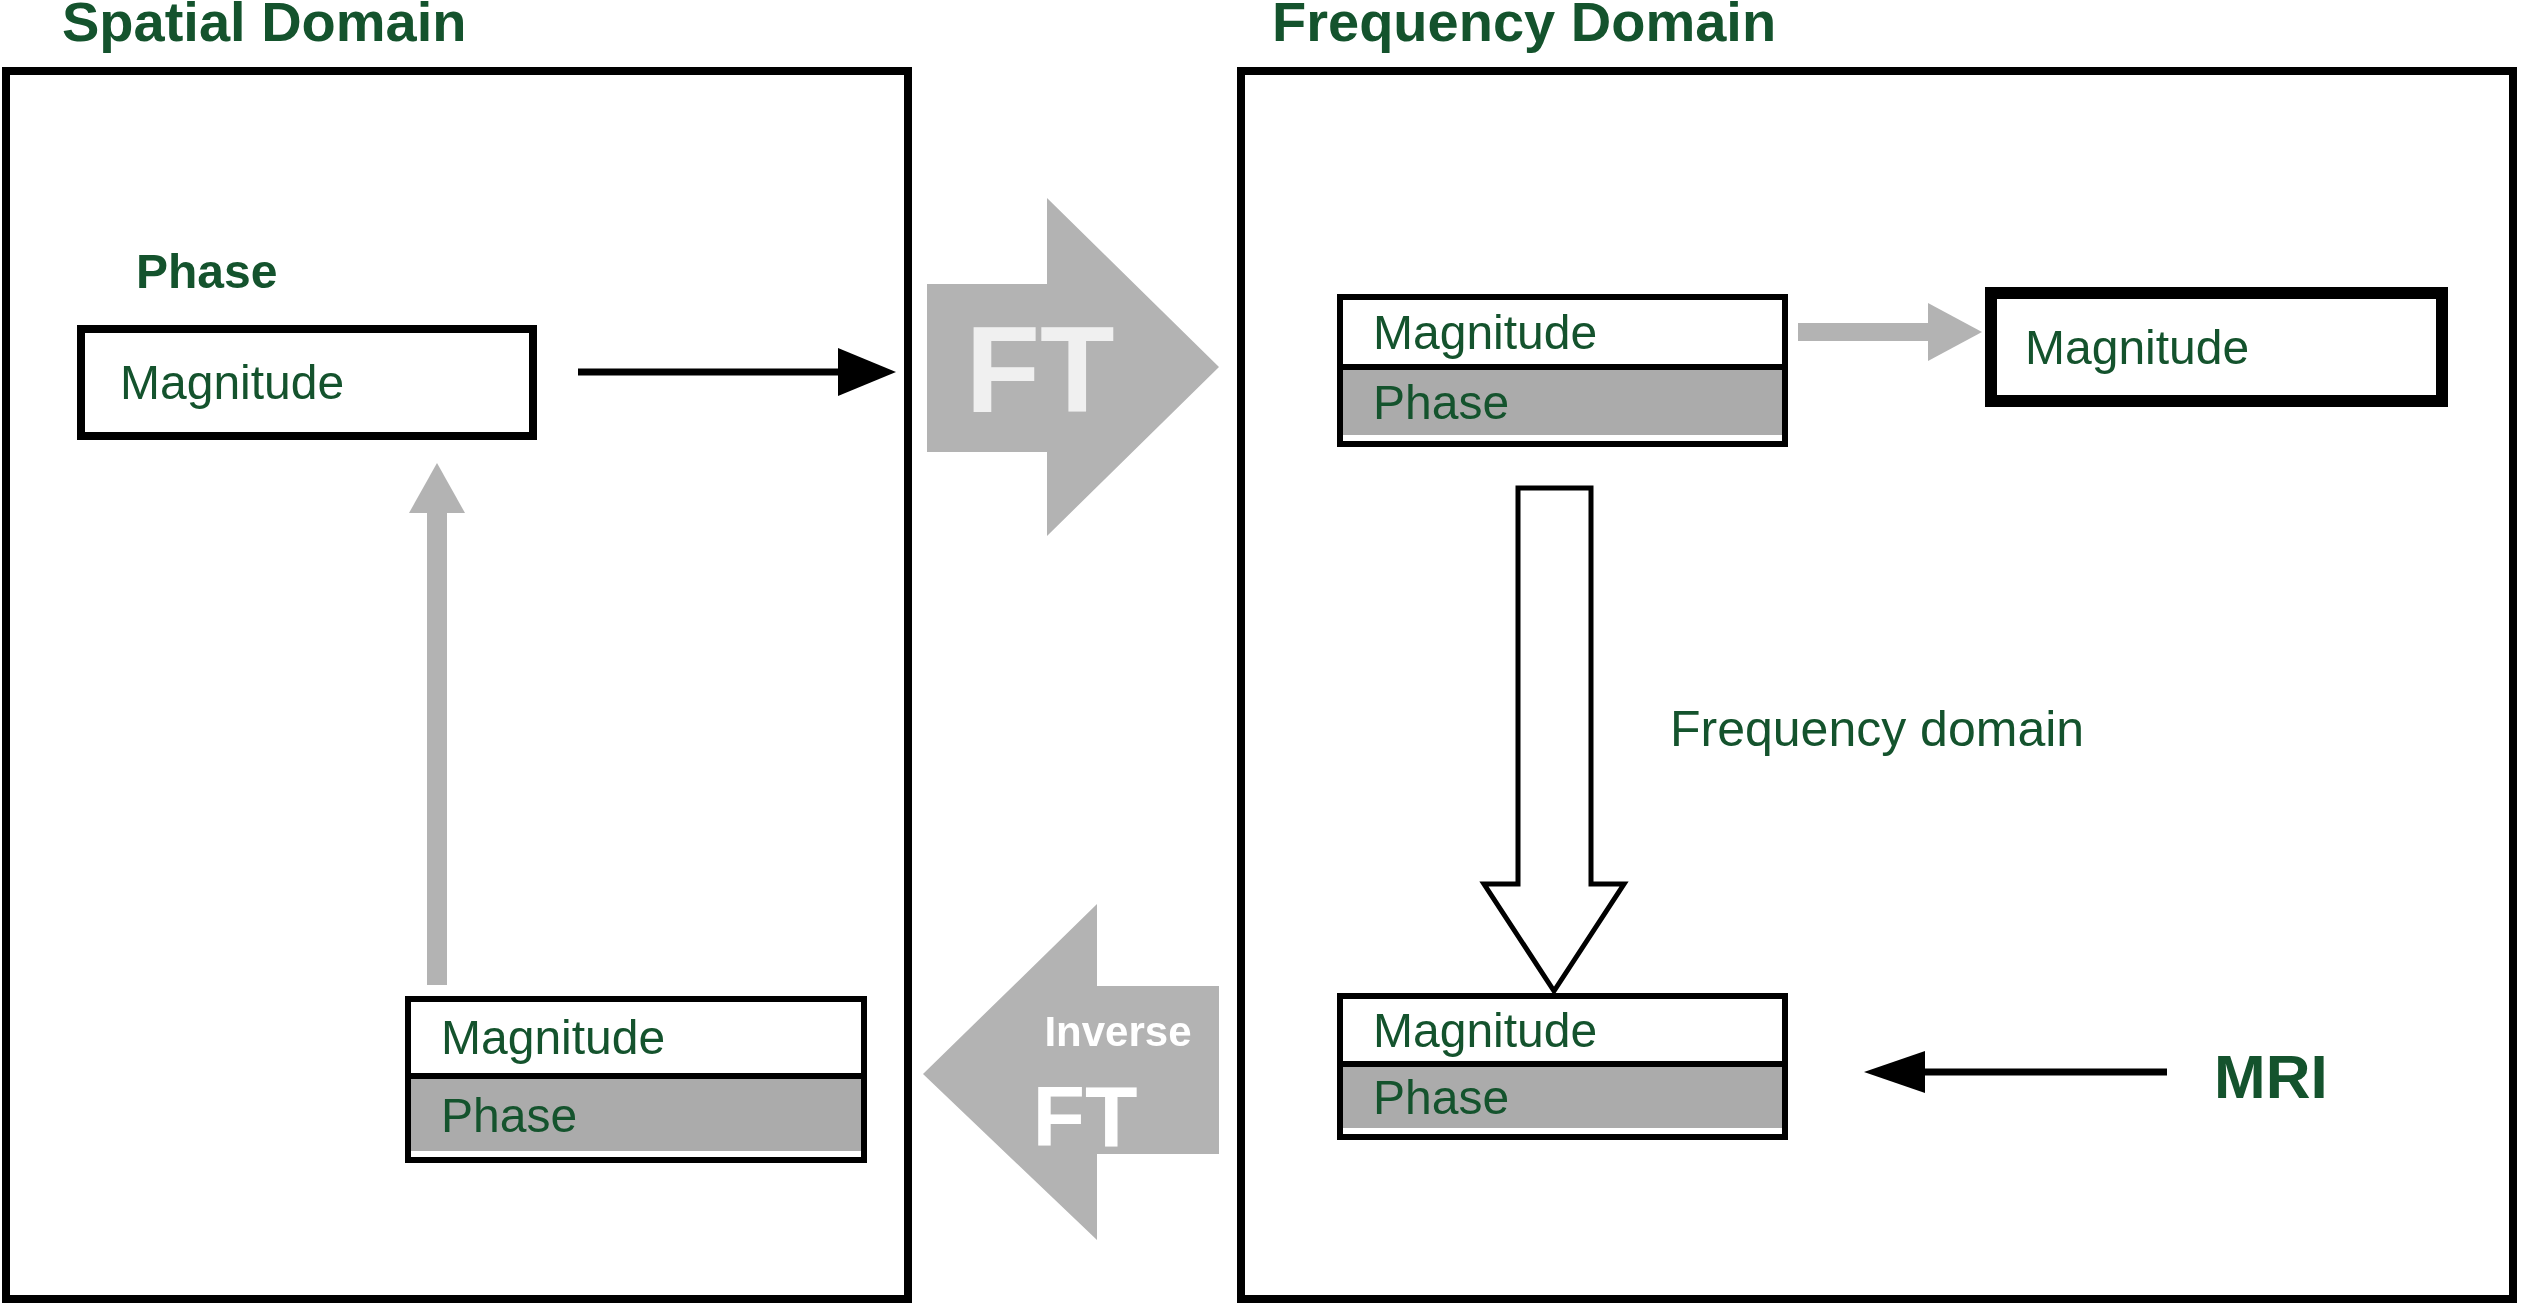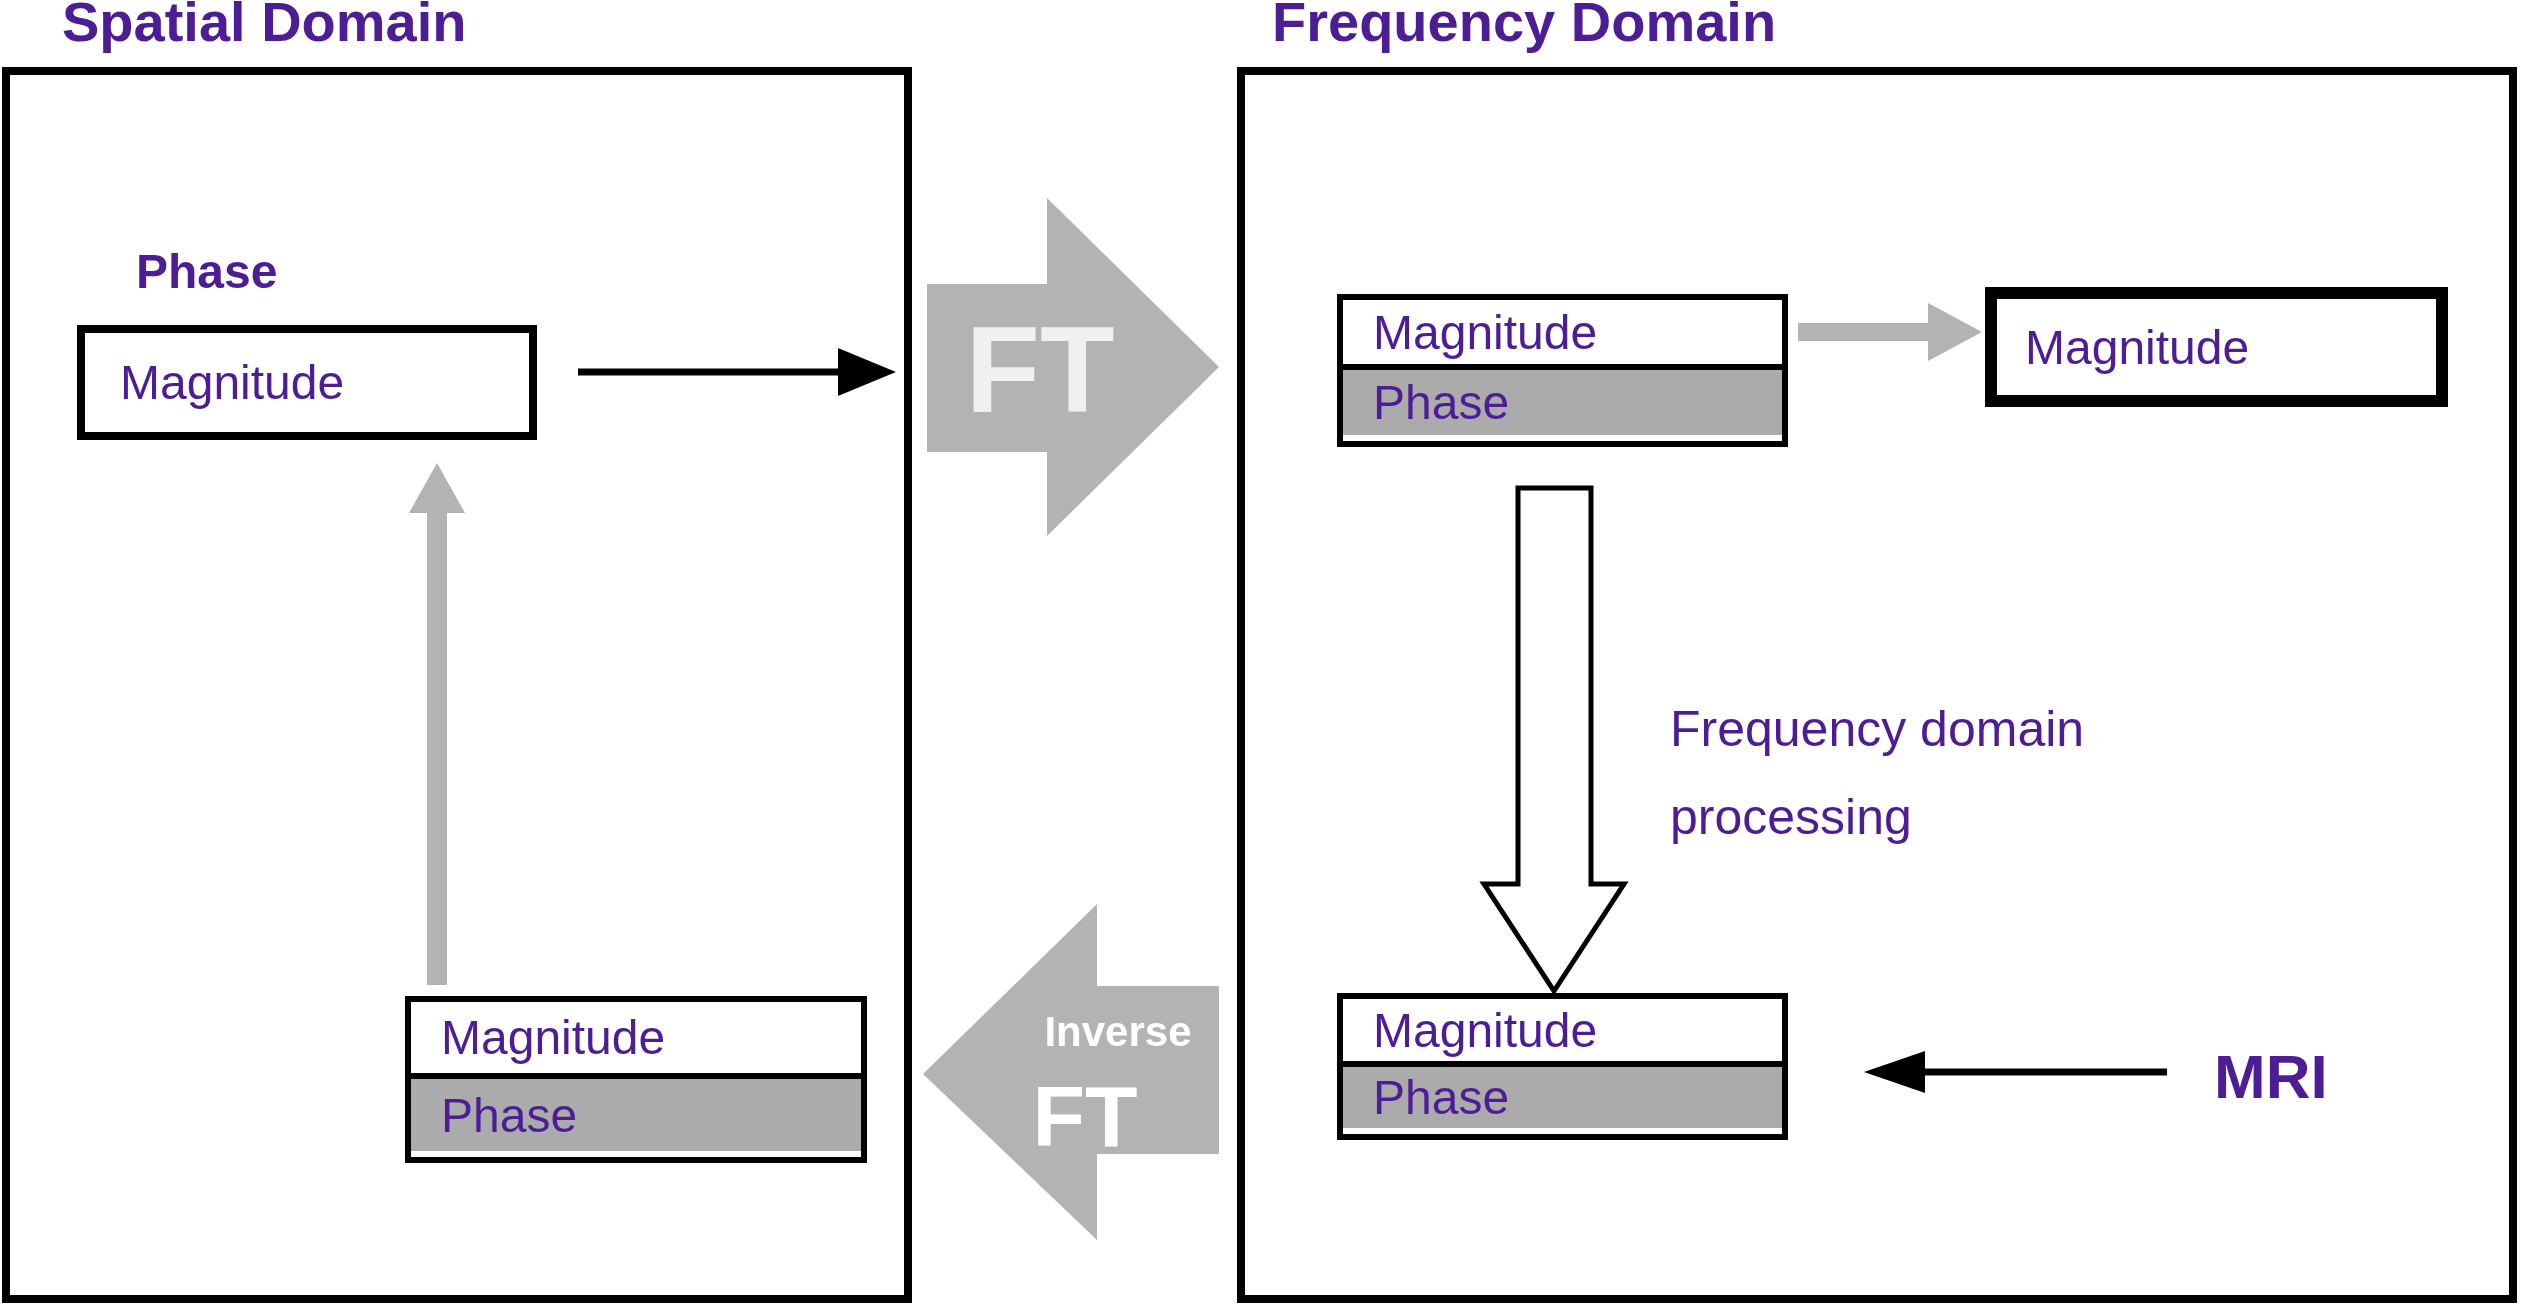--- a/index.html
+++ b/index.html
@@ -2,21 +2,21 @@
 <html><head>
 <meta charset="utf-8">
 <style>
   html,body{margin:0;padding:0;background:#ffffff;}
   .canvas{
     position:relative;
     width:2521px;
     height:1307px;
     background:#ffffff;
     font-family:"Liberation Sans", sans-serif;
-    color:#4c1d95;
+    color:#14532d;
     overflow:hidden;
   }
   .domain-box{
     position:absolute;
     box-sizing:border-box;
     border:8px solid #000;
     background:transparent;
   }
   .domain-title{
     position:absolute;
@@ -103,21 +103,20 @@
       <span>Phase</span>
     </div>
   </div>
 
   <div class="mag-box" style="left:1985px;top:287px;width:463px;height:120px;border:12px solid #000;padding-left:28px;">
     <span class="txt">Magnitude</span>
   </div>
 
   <div class="proc-label" style="left:1670px;top:685px;">
     <div>Frequency domain</div>
-    <div>processing</div>
   </div>
 
   <div class="stack-box" style="left:1337px;top:993px;width:451px;height:147px;">
     <div class="stack-row row-mag" style="height:68px;">
       <span>Magnitude</span>
     </div>
     <div class="stack-row row-phase" style="height:61px;">
       <span>Phase</span>
     </div>
   </div>

